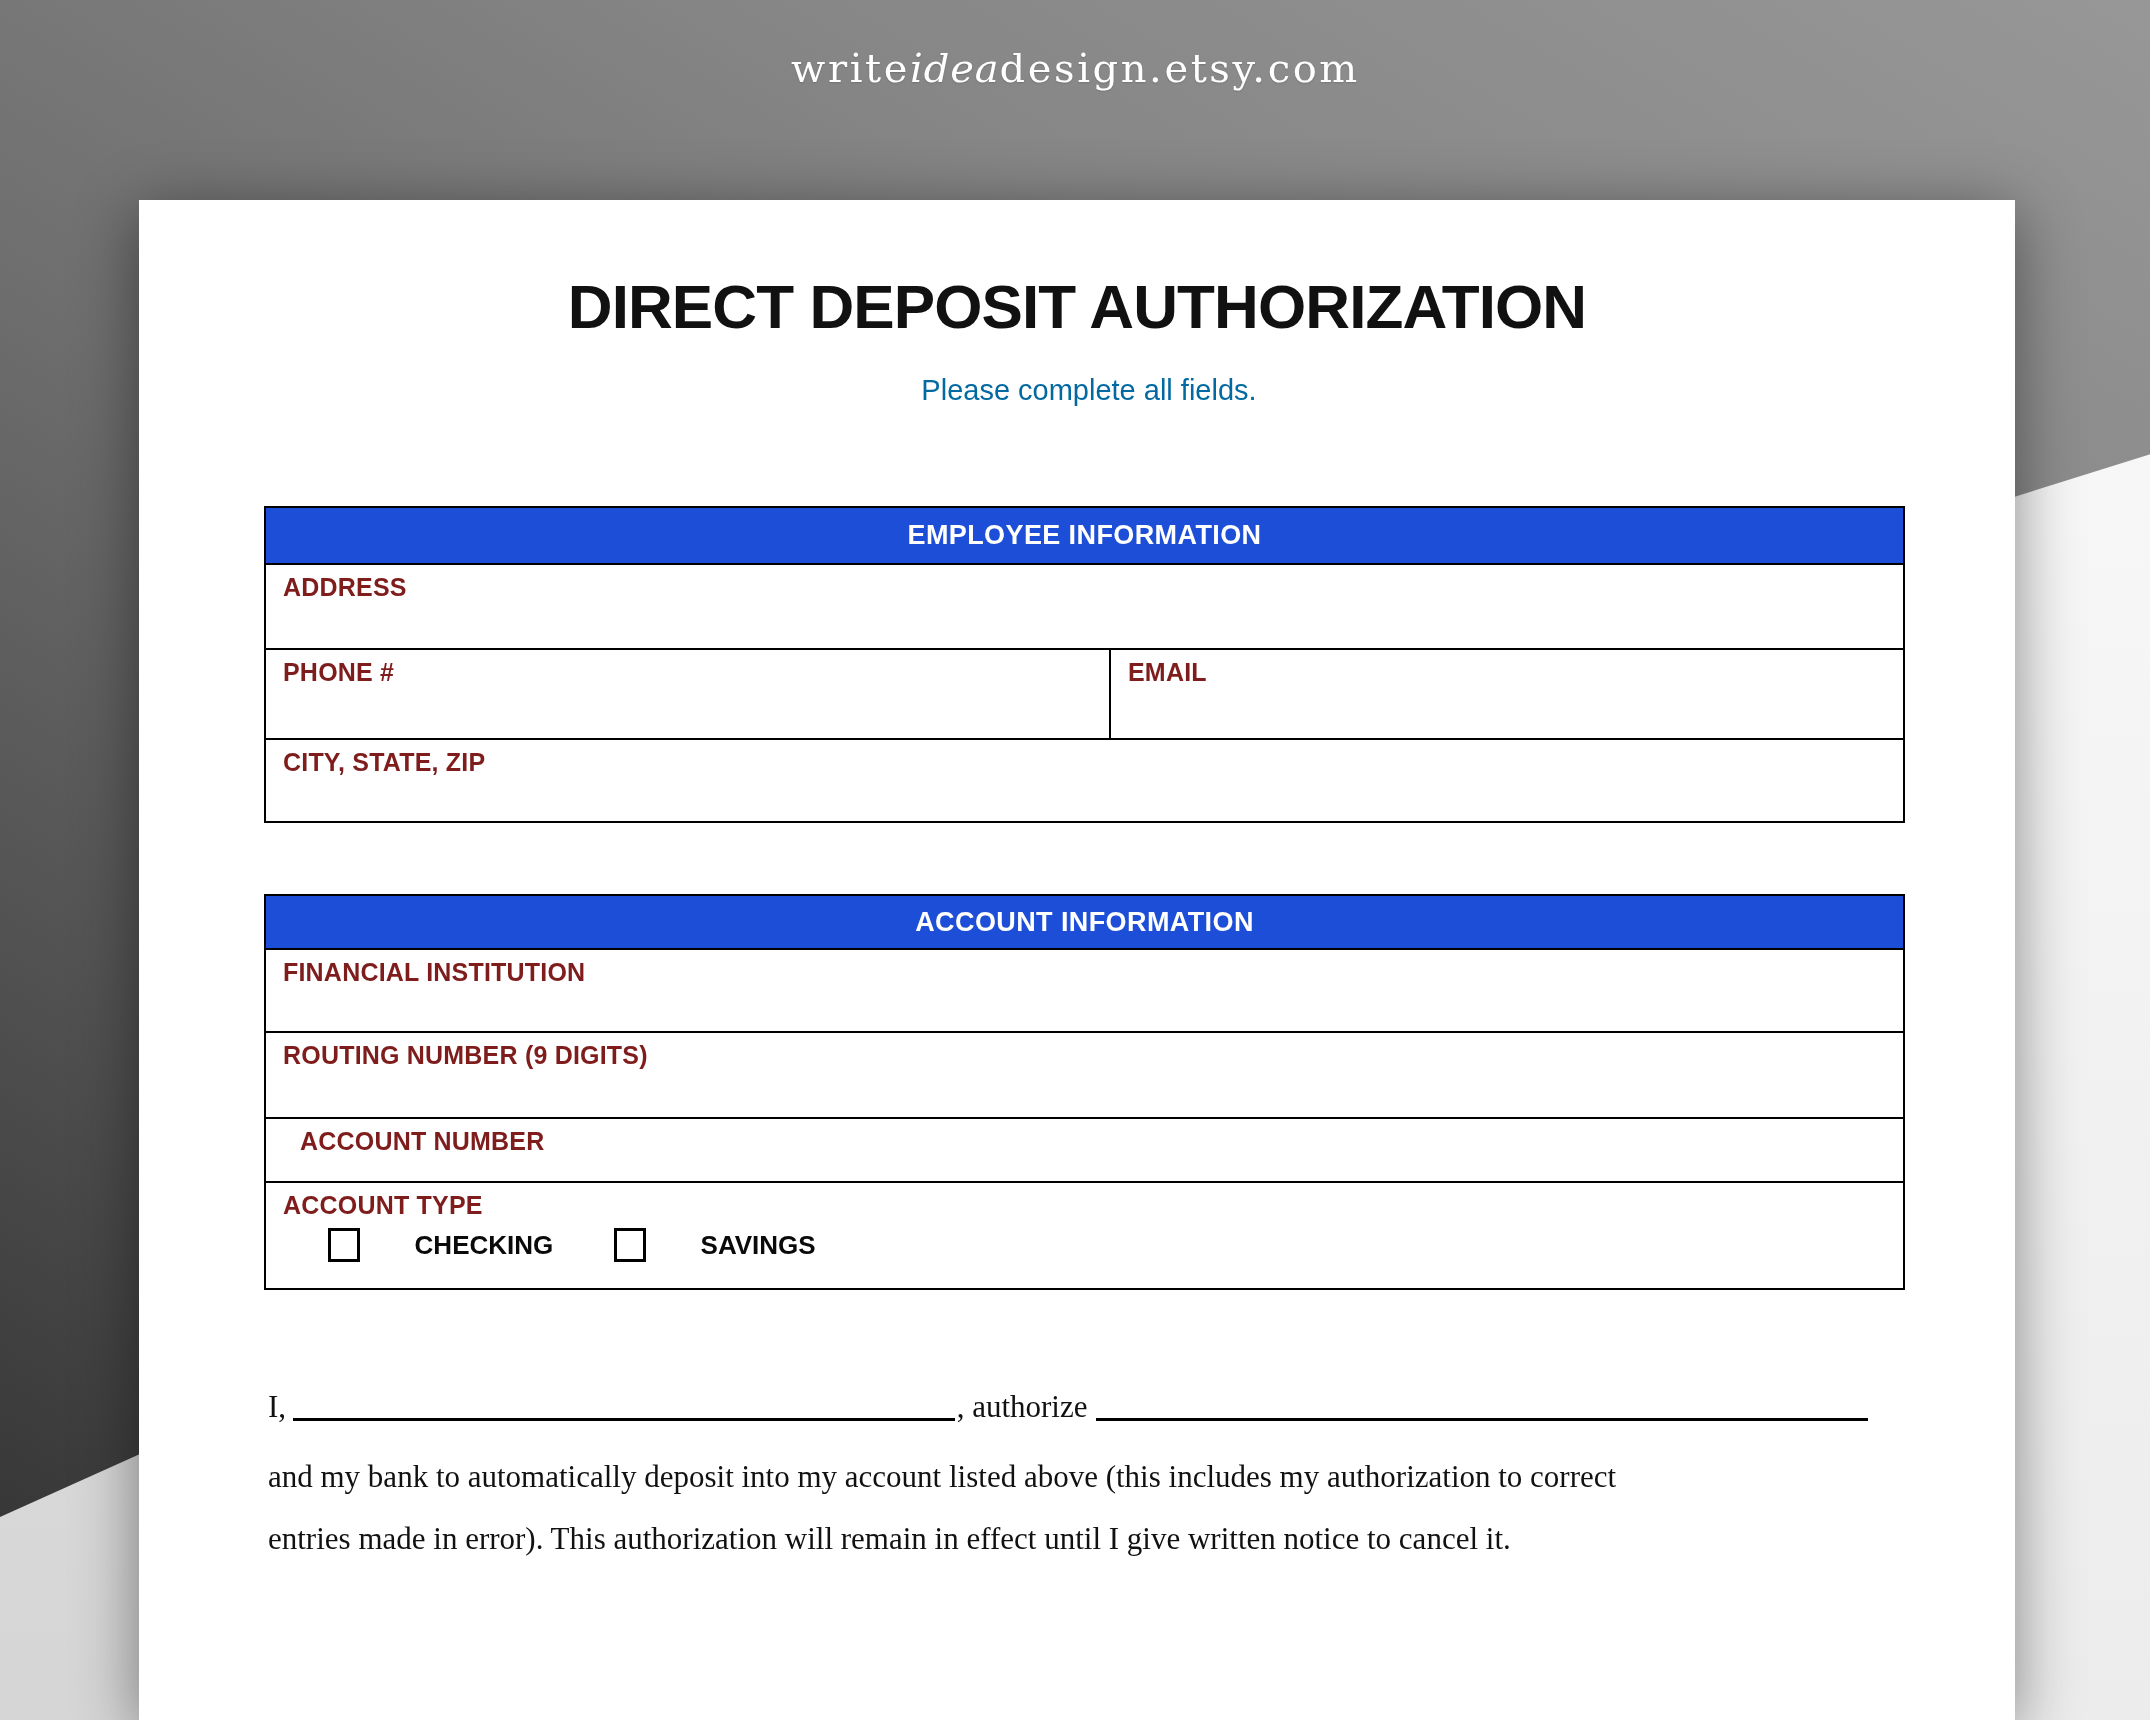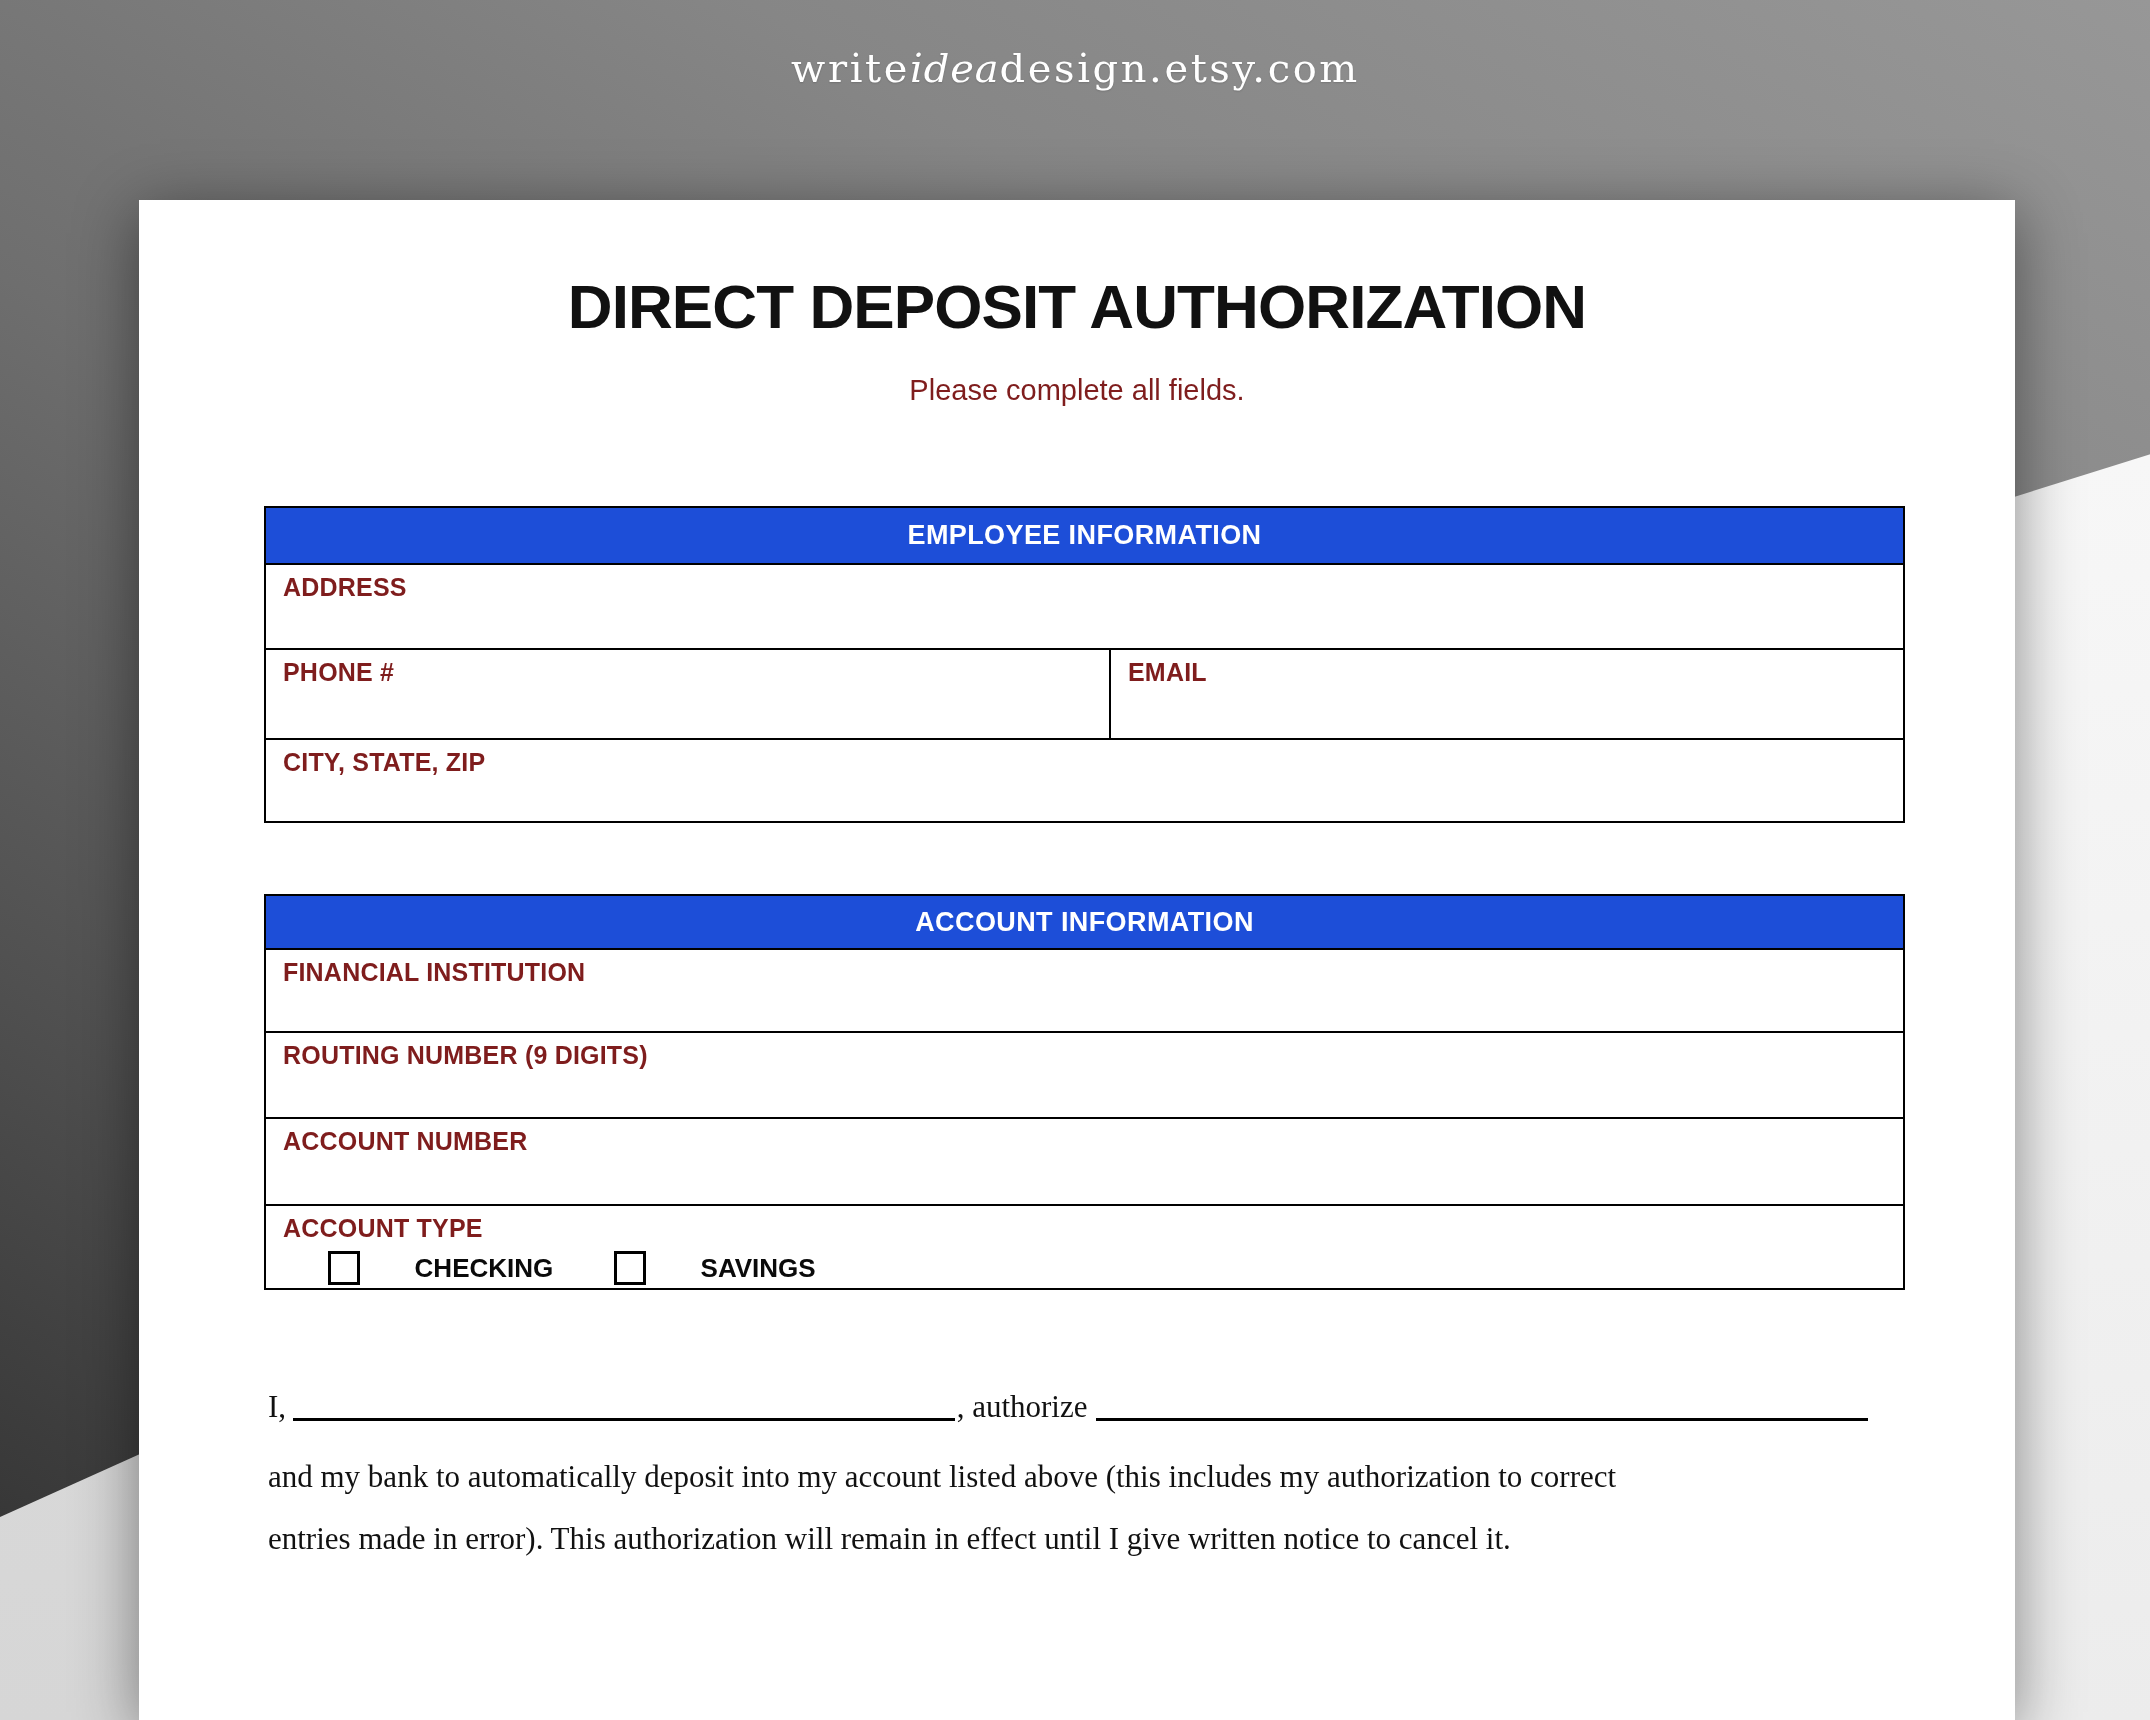--- a/index.html
+++ b/index.html
@@ -39,22 +39,22 @@
     position:absolute; left:139px; top:200px; width:1876px; height:1521px;
     background:#ffffff;
     box-shadow:0 12px 60px rgba(0,0,0,0.45);
   }
 
   .form-title{
     position:absolute; top:71px; left:0; width:100%;
     text-align:center; font-weight:bold; font-size:62px; letter-spacing:-0.9px; color:#111;
   }
   .form-subtitle{
-    position:absolute; top:174px; left:0; width:100%;
-    text-align:center; font-size:29px; color:#7f1d1d;
+    position:absolute; top:174px; left:12px; width:100%;
+    text-align:center; font-size:29px; color:#0369a1;
   }
 
   .tbl{
     position:absolute; left:125px; width:1641px;
     border:2.6px solid #000; background:#fff;
     display:flex; flex-direction:column;
   }
   .tbl-employee{ top:306px; height:317px; }
   .tbl-account{ top:694px; height:396px; }
 
@@ -67,21 +67,21 @@
   .tbl-employee .tbl-header{ height:55px; }
   .tbl-account  .tbl-header{ height:52px; }
 
   .tbl-row{ border-top:2.6px solid #000; position:relative; }
   .tbl-row:first-of-type{ border-top:none; }
   .row-address{ height:85px; }
   .row-city{ height:83px; }
   .row-phone-email{ flex:1; display:flex; }
   .row-fi{ height:83px; }
   .row-routing{ height:86px; }
-  .row-acctnum{ height:87px; }
+  .row-acctnum{ height:64px;padding-left:17px; }
   .row-accttype{ flex:1; }
 
   .cell-label{
     display:block; padding:7.7px 0 0 17px;
     font-weight:bold; font-size:25px; color:#7f1d1d; letter-spacing:0.2px;
   }
   .cell-phone{ width:845px; border-right:2.6px solid #000; height:100%; }
   .cell-email{ flex:1; height:100%; }
 
   .checkbox-group{

